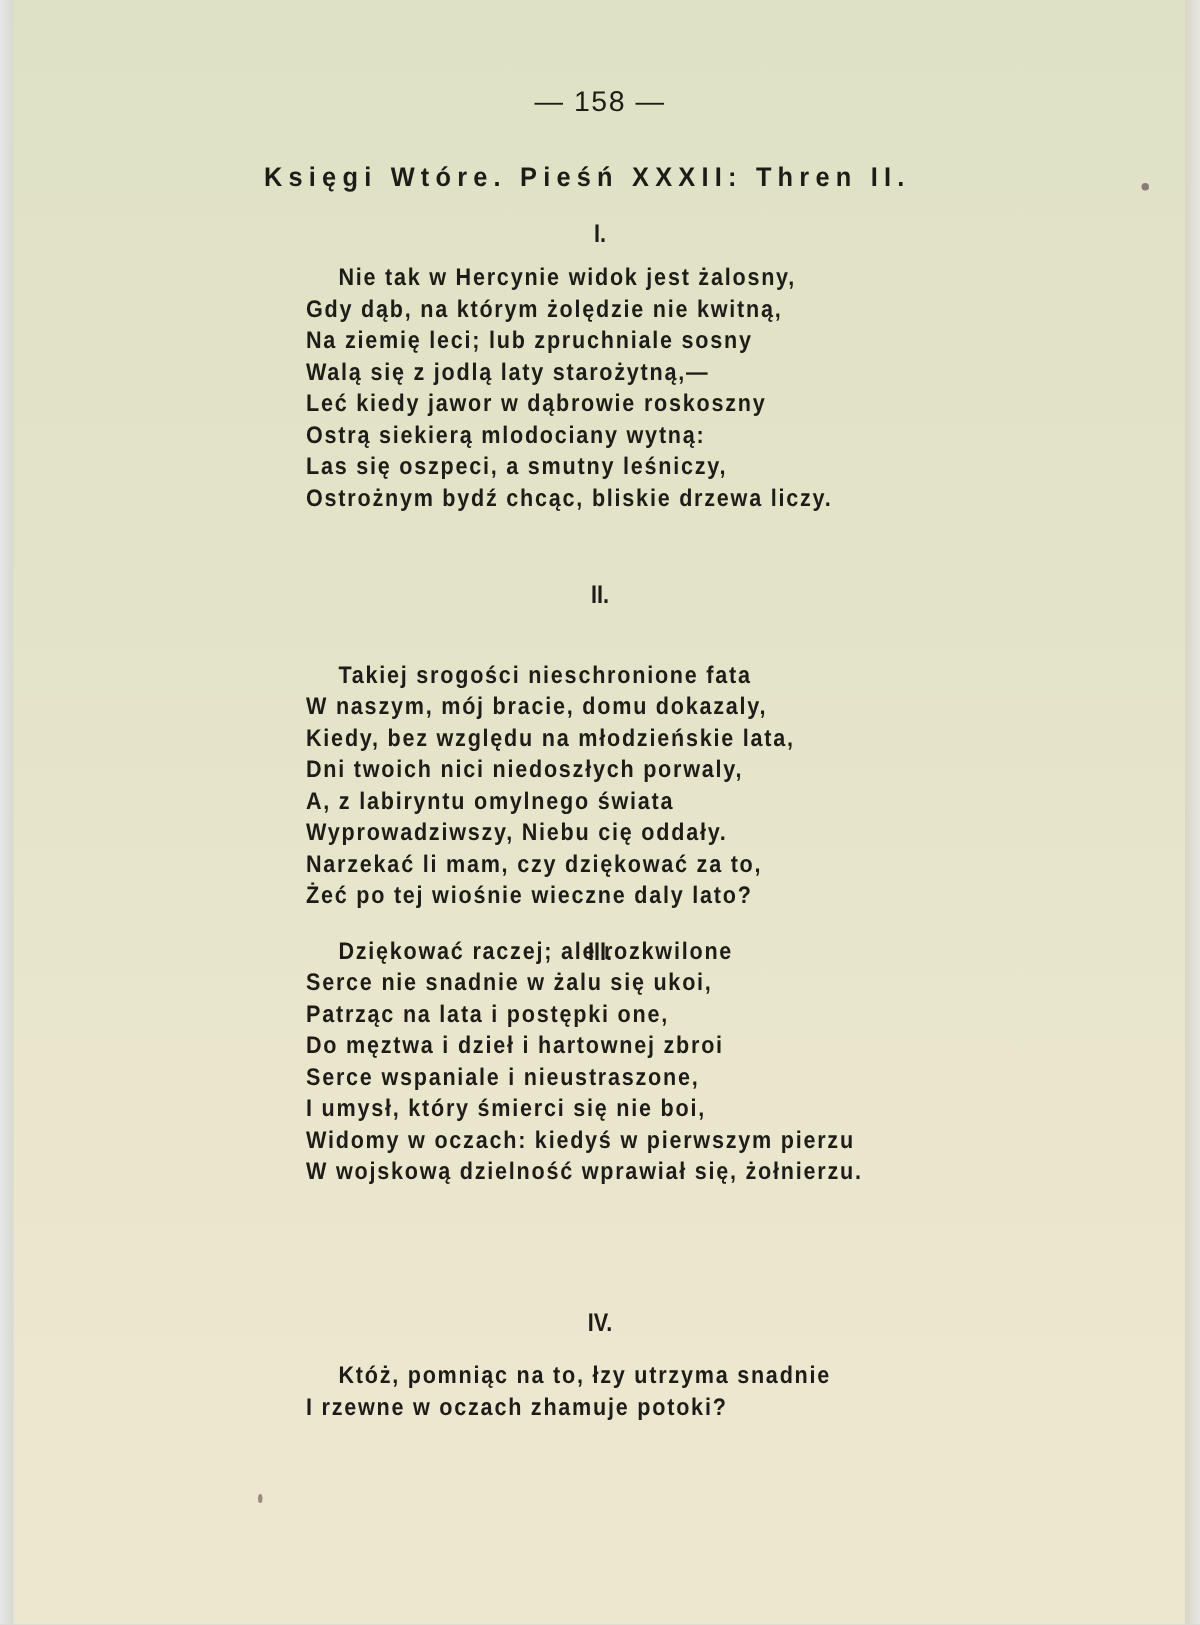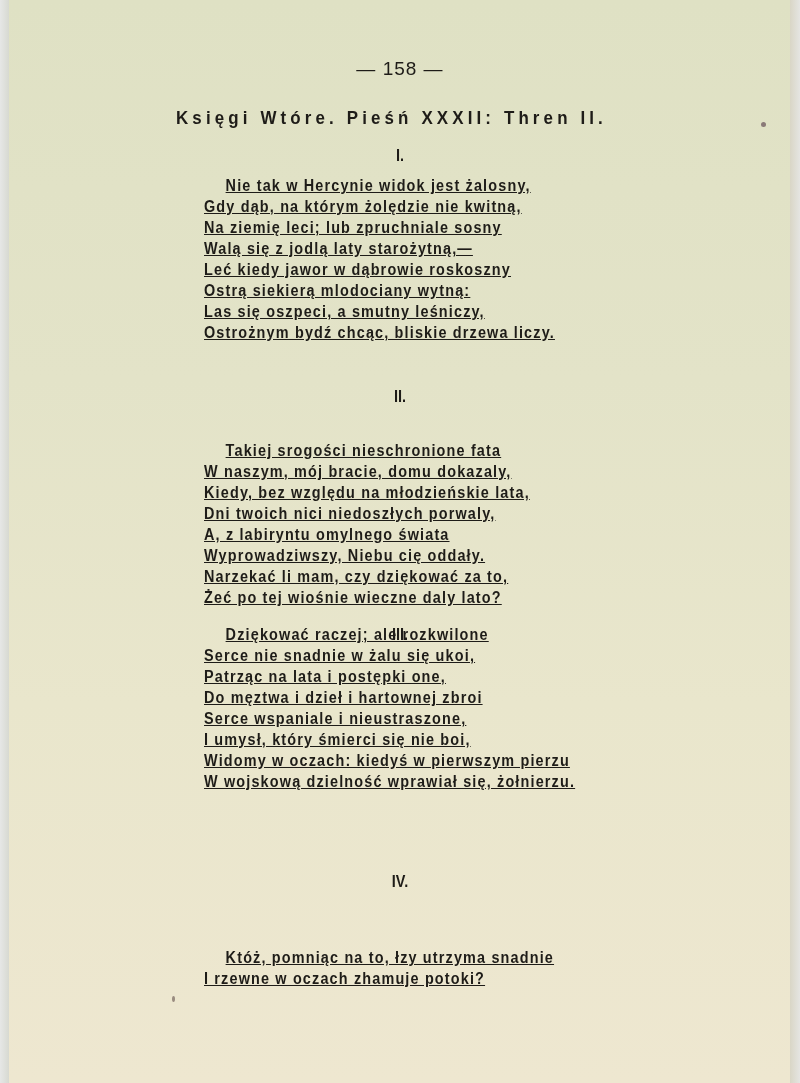--- a/index.html
+++ b/index.html
@@ -67,21 +67,20 @@
       font-weight: bold;
       transform: scaleX(0.85);
     }
     .stanza {
       position: absolute;
       left: 204px;
       font-family: "Liberation Sans", sans-serif;
       font-weight: bold;
       font-size: 16px;
       color: #1e1c18;
-      text-decoration: underline;
     }
     .line {
       height: 21px;
       line-height: 21px;
       white-space: nowrap;
       letter-spacing: 1.3px;
       transform: scaleX(0.9);
       transform-origin: left center;
     }
     .line.indent {
@@ -137,16 +136,16 @@
   <div class="line">Serce nie snadnie w żalu się ukoi,</div>
   <div class="line">Patrząc na lata i postępki one,</div>
   <div class="line">Do męztwa i dzieł i hartownej zbroi</div>
   <div class="line">Serce wspaniale i nieustraszone,</div>
   <div class="line">I umysł, który śmierci się nie boi,</div>
   <div class="line">Widomy w oczach: kiedyś w pierwszym pierzu</div>
   <div class="line">W wojskową dzielność wprawiał się, żołnierzu.</div>
 </div>
 
 <div class="text section-num" style="top:872px;">IV.</div>
-<div class="stanza" style="top:907px;margin-top:40px;">
+<div class="stanza" style="top:907px;">
   <div class="line indent">Któż, pomniąc na to, łzy utrzyma snadnie</div>
   <div class="line">I rzewne w oczach zhamuje potoki?</div>
 </div>
 
 </body></html>

